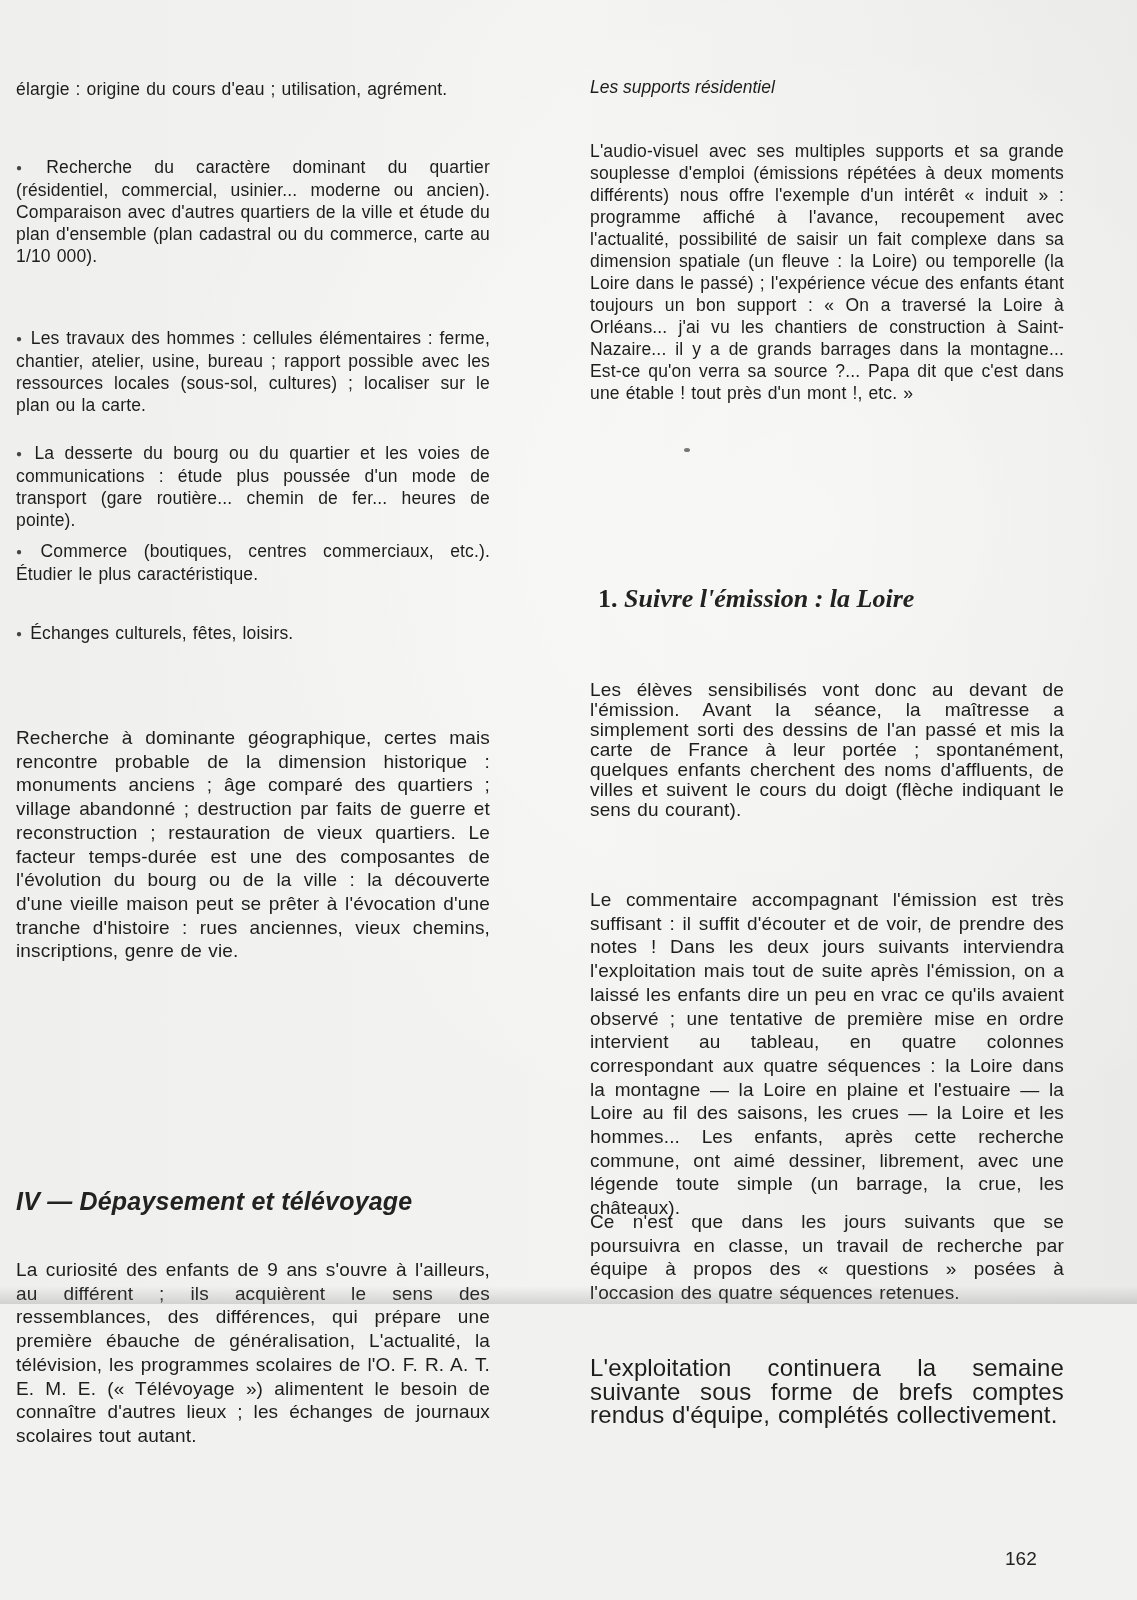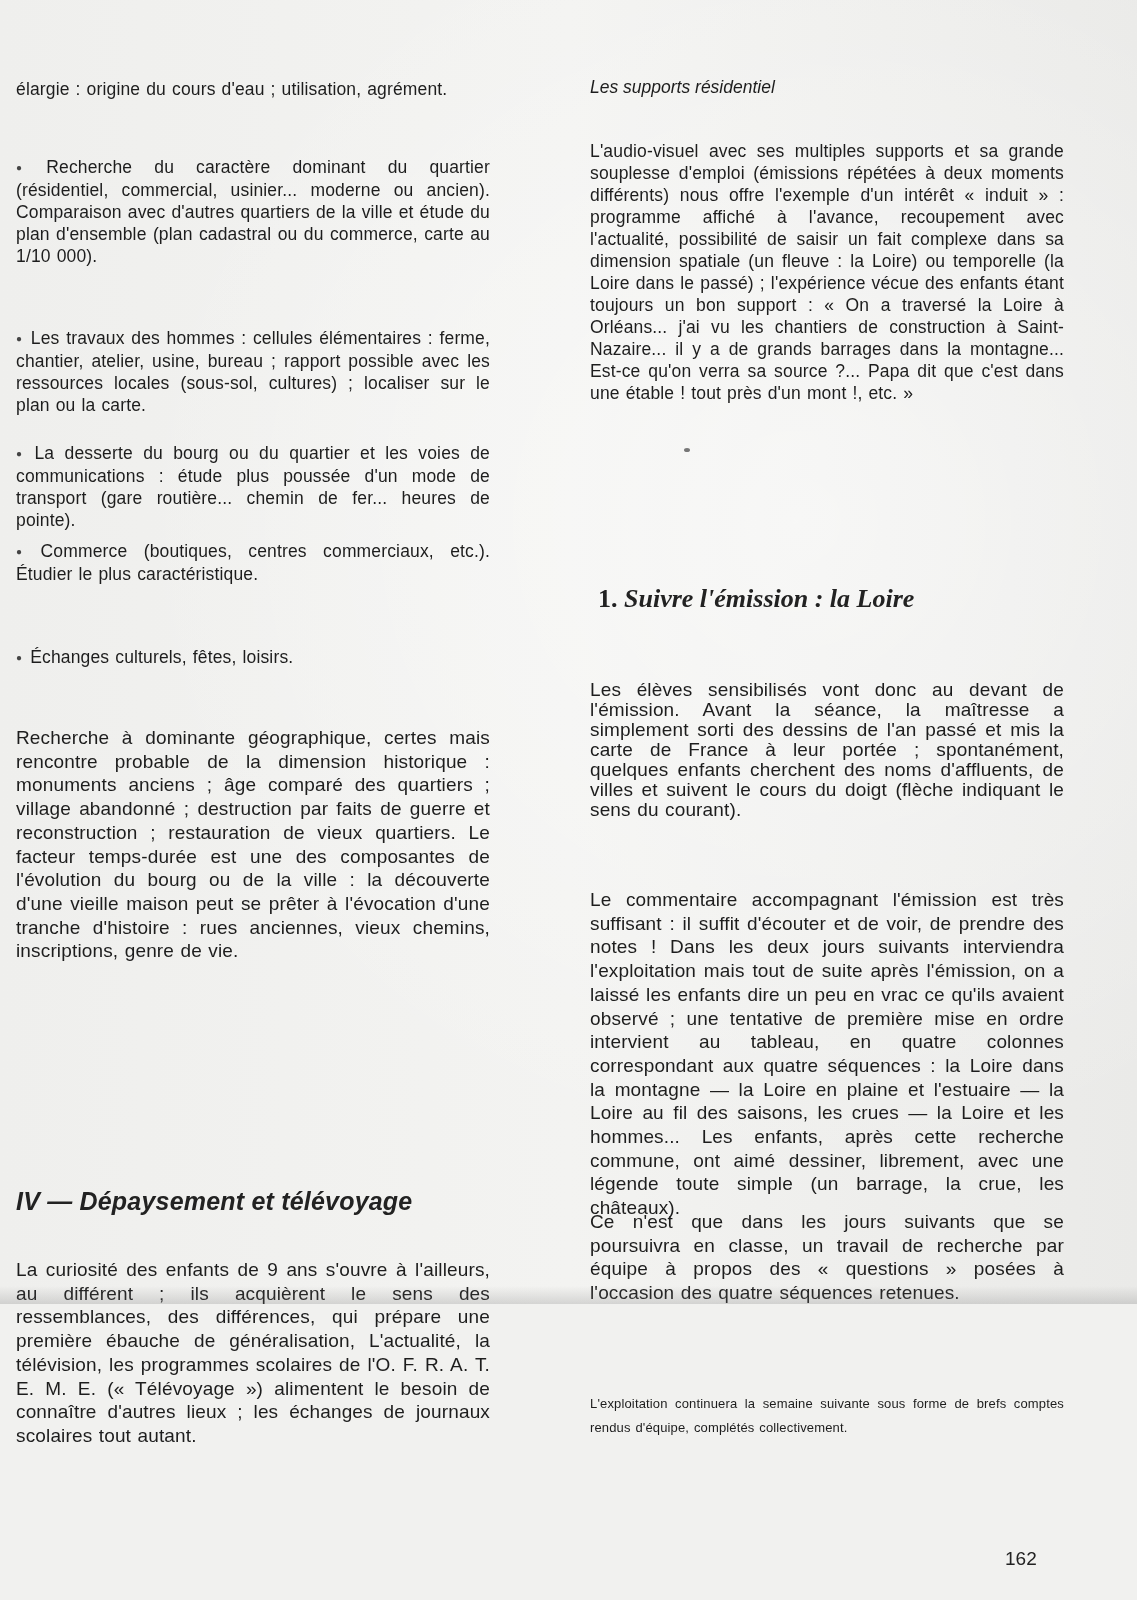--- a/index.html
+++ b/index.html
@@ -95,21 +95,21 @@
     </div>
 
     <div class="block" style="top:368px;">
       <p class="txt bullet">La desserte du bourg ou du quartier et les voies de communications : étude plus poussée d'un mode de transport (gare routière... chemin de fer... heures de pointe).</p>
     </div>
 
     <div class="block" style="top:466px;">
       <p class="txt bullet">Commerce (boutiques, centres commerciaux, etc.). Étudier le plus caractéristique.</p>
     </div>
 
-    <div class="block" style="top:572px;">
+    <div class="block" style="top:548px;">
       <p class="txt bullet">Échanges culturels, fêtes, loisirs.</p>
     </div>
 
     <div class="block" style="top:652px;">
       <p class="txt" style="font-size:19px; line-height:23.7px;">Recherche à dominante géographique, certes mais rencontre probable de la dimension historique : monuments anciens ; âge comparé des quartiers ; village abandonné ; destruction par faits de guerre et reconstruction ; restauration de vieux quartiers. Le facteur temps-durée est une des composantes de l'évolution du bourg ou de la ville : la découverte d'une vieille maison peut se prêter à l'évocation d'une tranche d'histoire : rues anciennes, vieux chemins, inscriptions, genre de vie.</p>
     </div>
 
     <div class="block" style="top:1112px;">
       <h2 class="section-head">IV — Dépaysement et télévoyage</h2>
     </div>
@@ -141,20 +141,20 @@
 
     <div class="block" style="top:814px;">
       <p class="txt" style="font-size:19px; line-height:23.7px;">Le commentaire accompagnant l'émission est très suffisant : il suffit d'écouter et de voir, de prendre des notes ! Dans les deux jours suivants interviendra l'exploitation mais tout de suite après l'émission, on a laissé les enfants dire un peu en vrac ce qu'ils avaient observé ; une tentative de première mise en ordre intervient au tableau, en quatre colonnes correspondant aux quatre séquences : la Loire dans la montagne — la Loire en plaine et l'estuaire — la Loire au fil des saisons, les crues — la Loire et les hommes... Les enfants, après cette recherche commune, ont aimé dessiner, librement, avec une légende toute simple (un barrage, la crue, les châteaux).</p>
     </div>
 
     <div class="block" style="top:1136px;">
       <p class="txt" style="font-size:19px; line-height:23.7px;">Ce n'est que dans les jours suivants que se poursuivra en classe, un travail de recherche par équipe à propos des « questions » posées à l'occasion des quatre séquences retenues.</p>
     </div>
 
     <div class="block" style="top:1282px;">
-      <p class="txt" style="font-size:13px; line-height:23.7px;margin-top:36px;">L'exploitation continuera la semaine suivante sous forme de brefs comptes rendus d'équipe, complétés collectivement.</p>
+      <p class="txt" style="font-size:24px; line-height:23.7px;">L'exploitation continuera la semaine suivante sous forme de brefs comptes rendus d'équipe, complétés collectivement.</p>
     </div>
   </div>
 
   <span class="mark" style="left:684px; top:448px;"></span>
 
   <div class="page-number">162</div>
 </div>
 
 </body></html>

